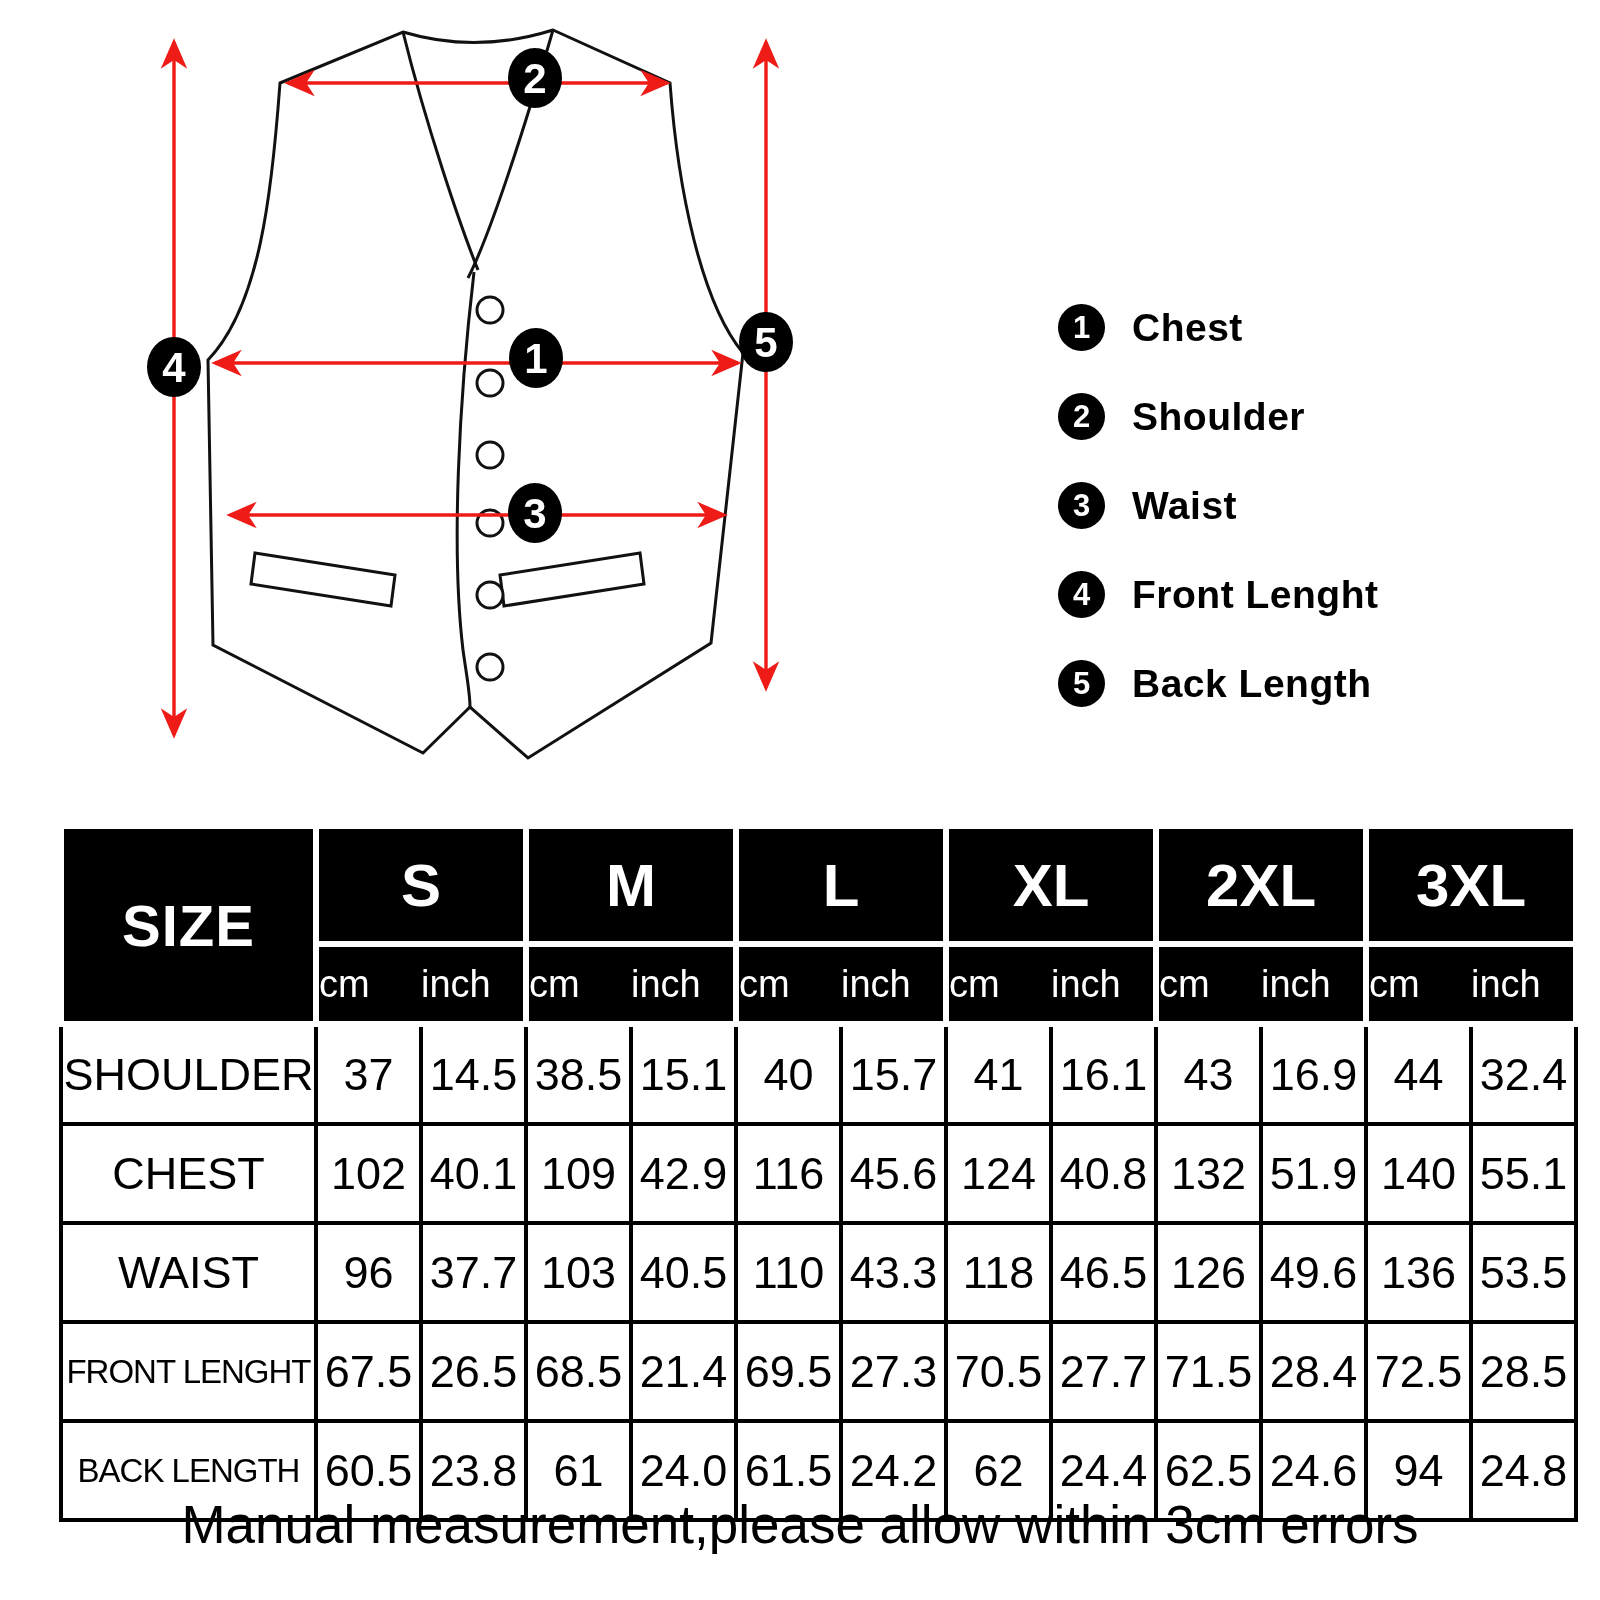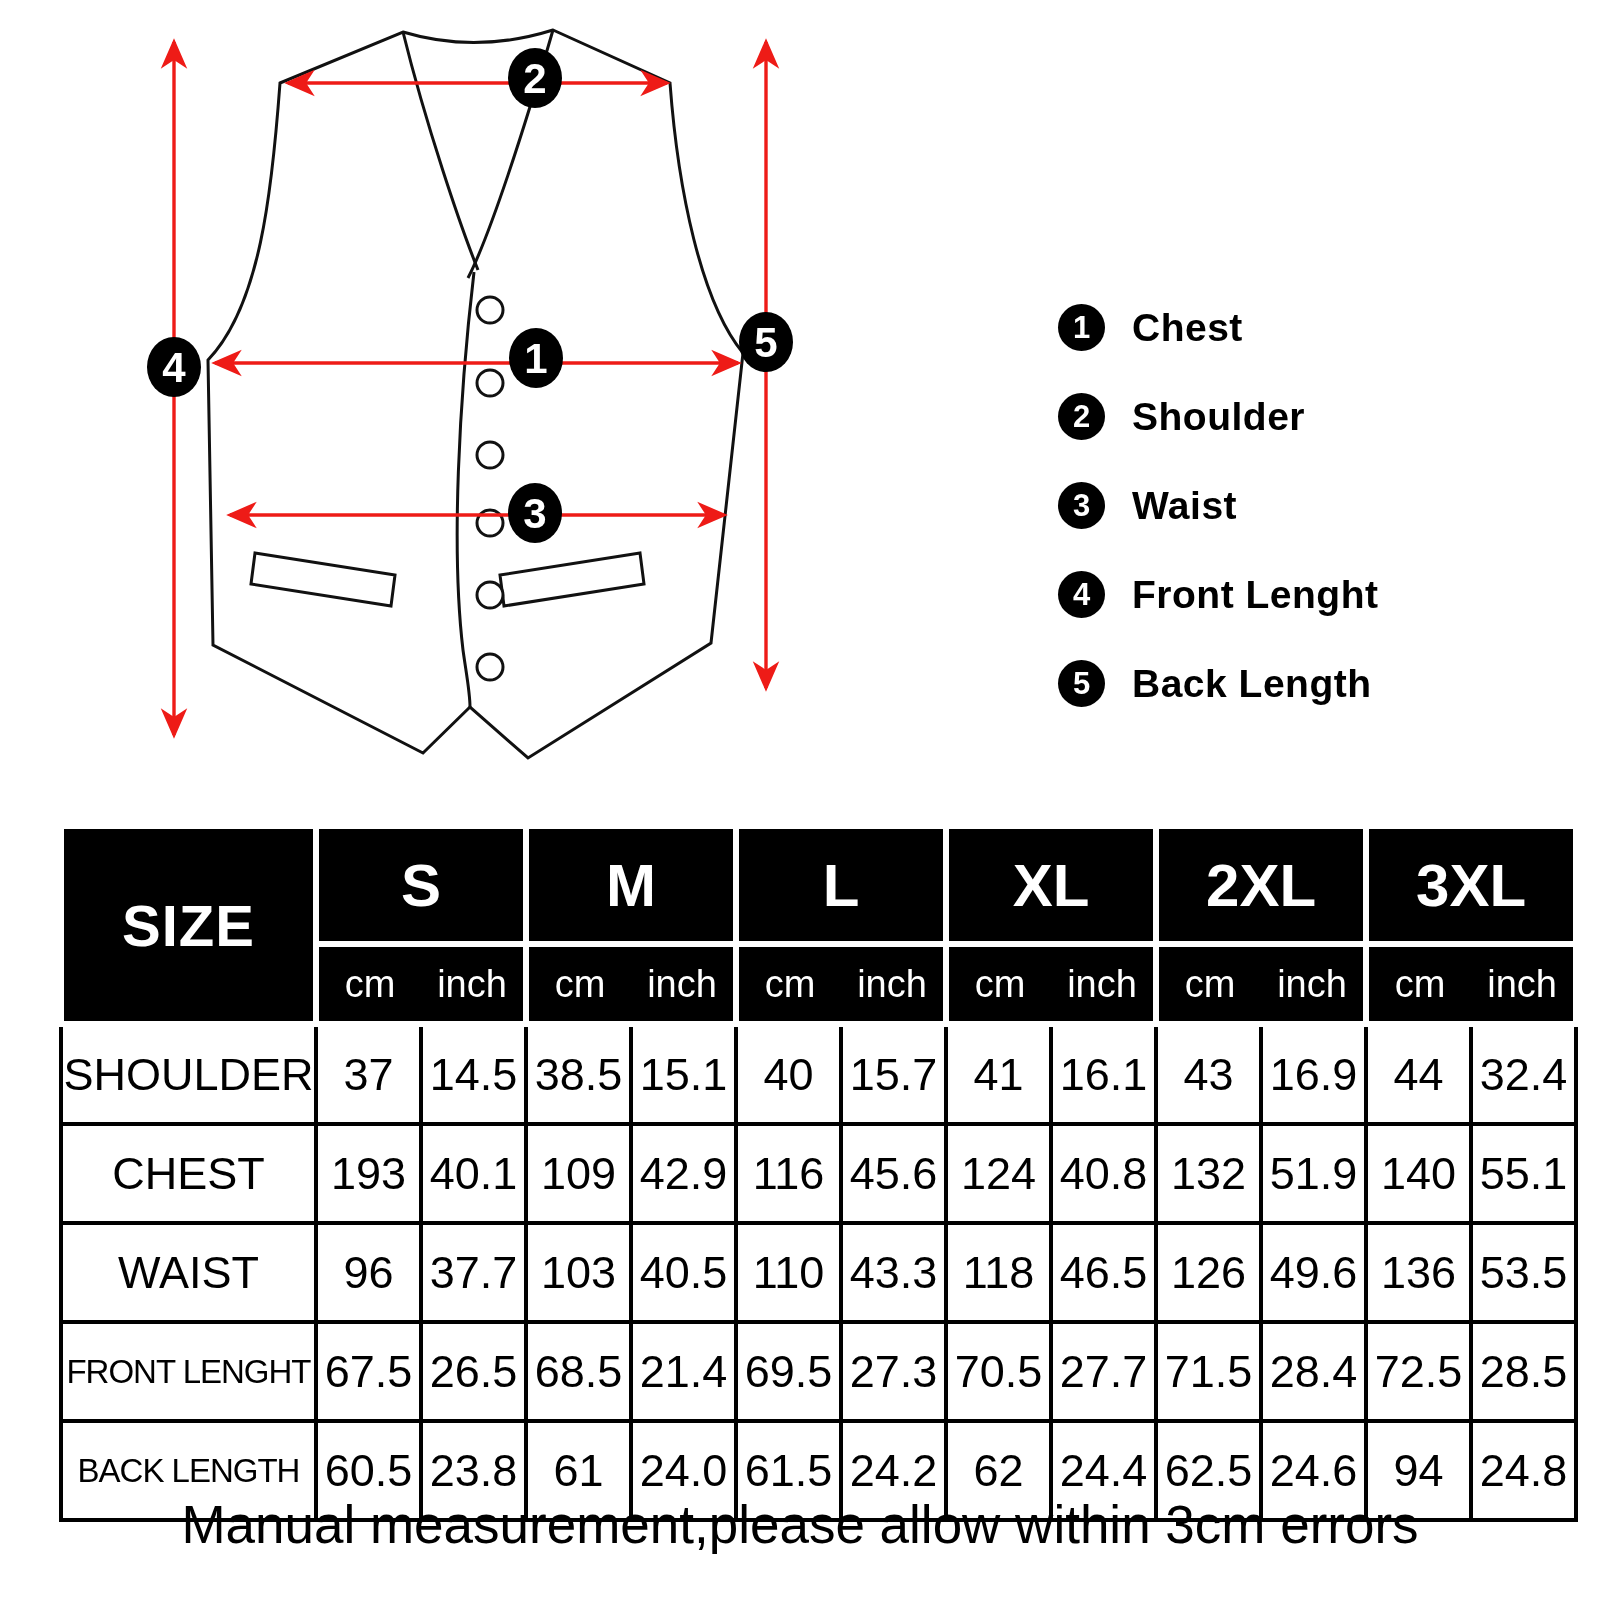--- a/index.html
+++ b/index.html
@@ -23,21 +23,21 @@
     position:absolute;left:42px;top:823px;width:1516px;height:679px;
     border-collapse:collapse;table-layout:fixed;margin-left:16px;
   }
   table.size-table thead td{
     background:#000;color:#fff;border:6px solid #fff;
     text-align:center;vertical-align:middle;padding:0;
   }
   td.corner{font-size:58px;font-weight:bold;letter-spacing:1px;}
   td.size-head{font-size:60px;font-weight:bold;height:112px;}
   td.unit-head{height:74px;font-size:38px;font-weight:normal;}
-  td.unit-head span{display:inline-block;width:50%;text-align:center;}
+  td.unit-head span{display:inline-block;width:50%;text-align:left;}
   table.size-table tbody td{
     border:4px solid #000;background:#fff;color:#000;
     text-align:center;vertical-align:middle;padding:0;
     font-size:45px;height:95px;line-height:1;
   }
   tbody td.row-label{font-size:40px;}
   tbody td.row-label.long{font-size:33px;letter-spacing:-1px;}
   
   .footer-note{
     position:absolute;left:0;top:1494px;width:1600px;text-align:center;
@@ -188,21 +188,21 @@
           <td class="val">15.7</td>
           <td class="val">41</td>
           <td class="val">16.1</td>
           <td class="val">43</td>
           <td class="val">16.9</td>
           <td class="val">44</td>
           <td class="val">32.4</td>
         </tr>
         <tr>
           <td class="row-label">CHEST</td>
-          <td class="val">193</td>
+          <td class="val">102</td>
           <td class="val">40.1</td>
           <td class="val">109</td>
           <td class="val">42.9</td>
           <td class="val">116</td>
           <td class="val">45.6</td>
           <td class="val">124</td>
           <td class="val">40.8</td>
           <td class="val">132</td>
           <td class="val">51.9</td>
           <td class="val">140</td>

